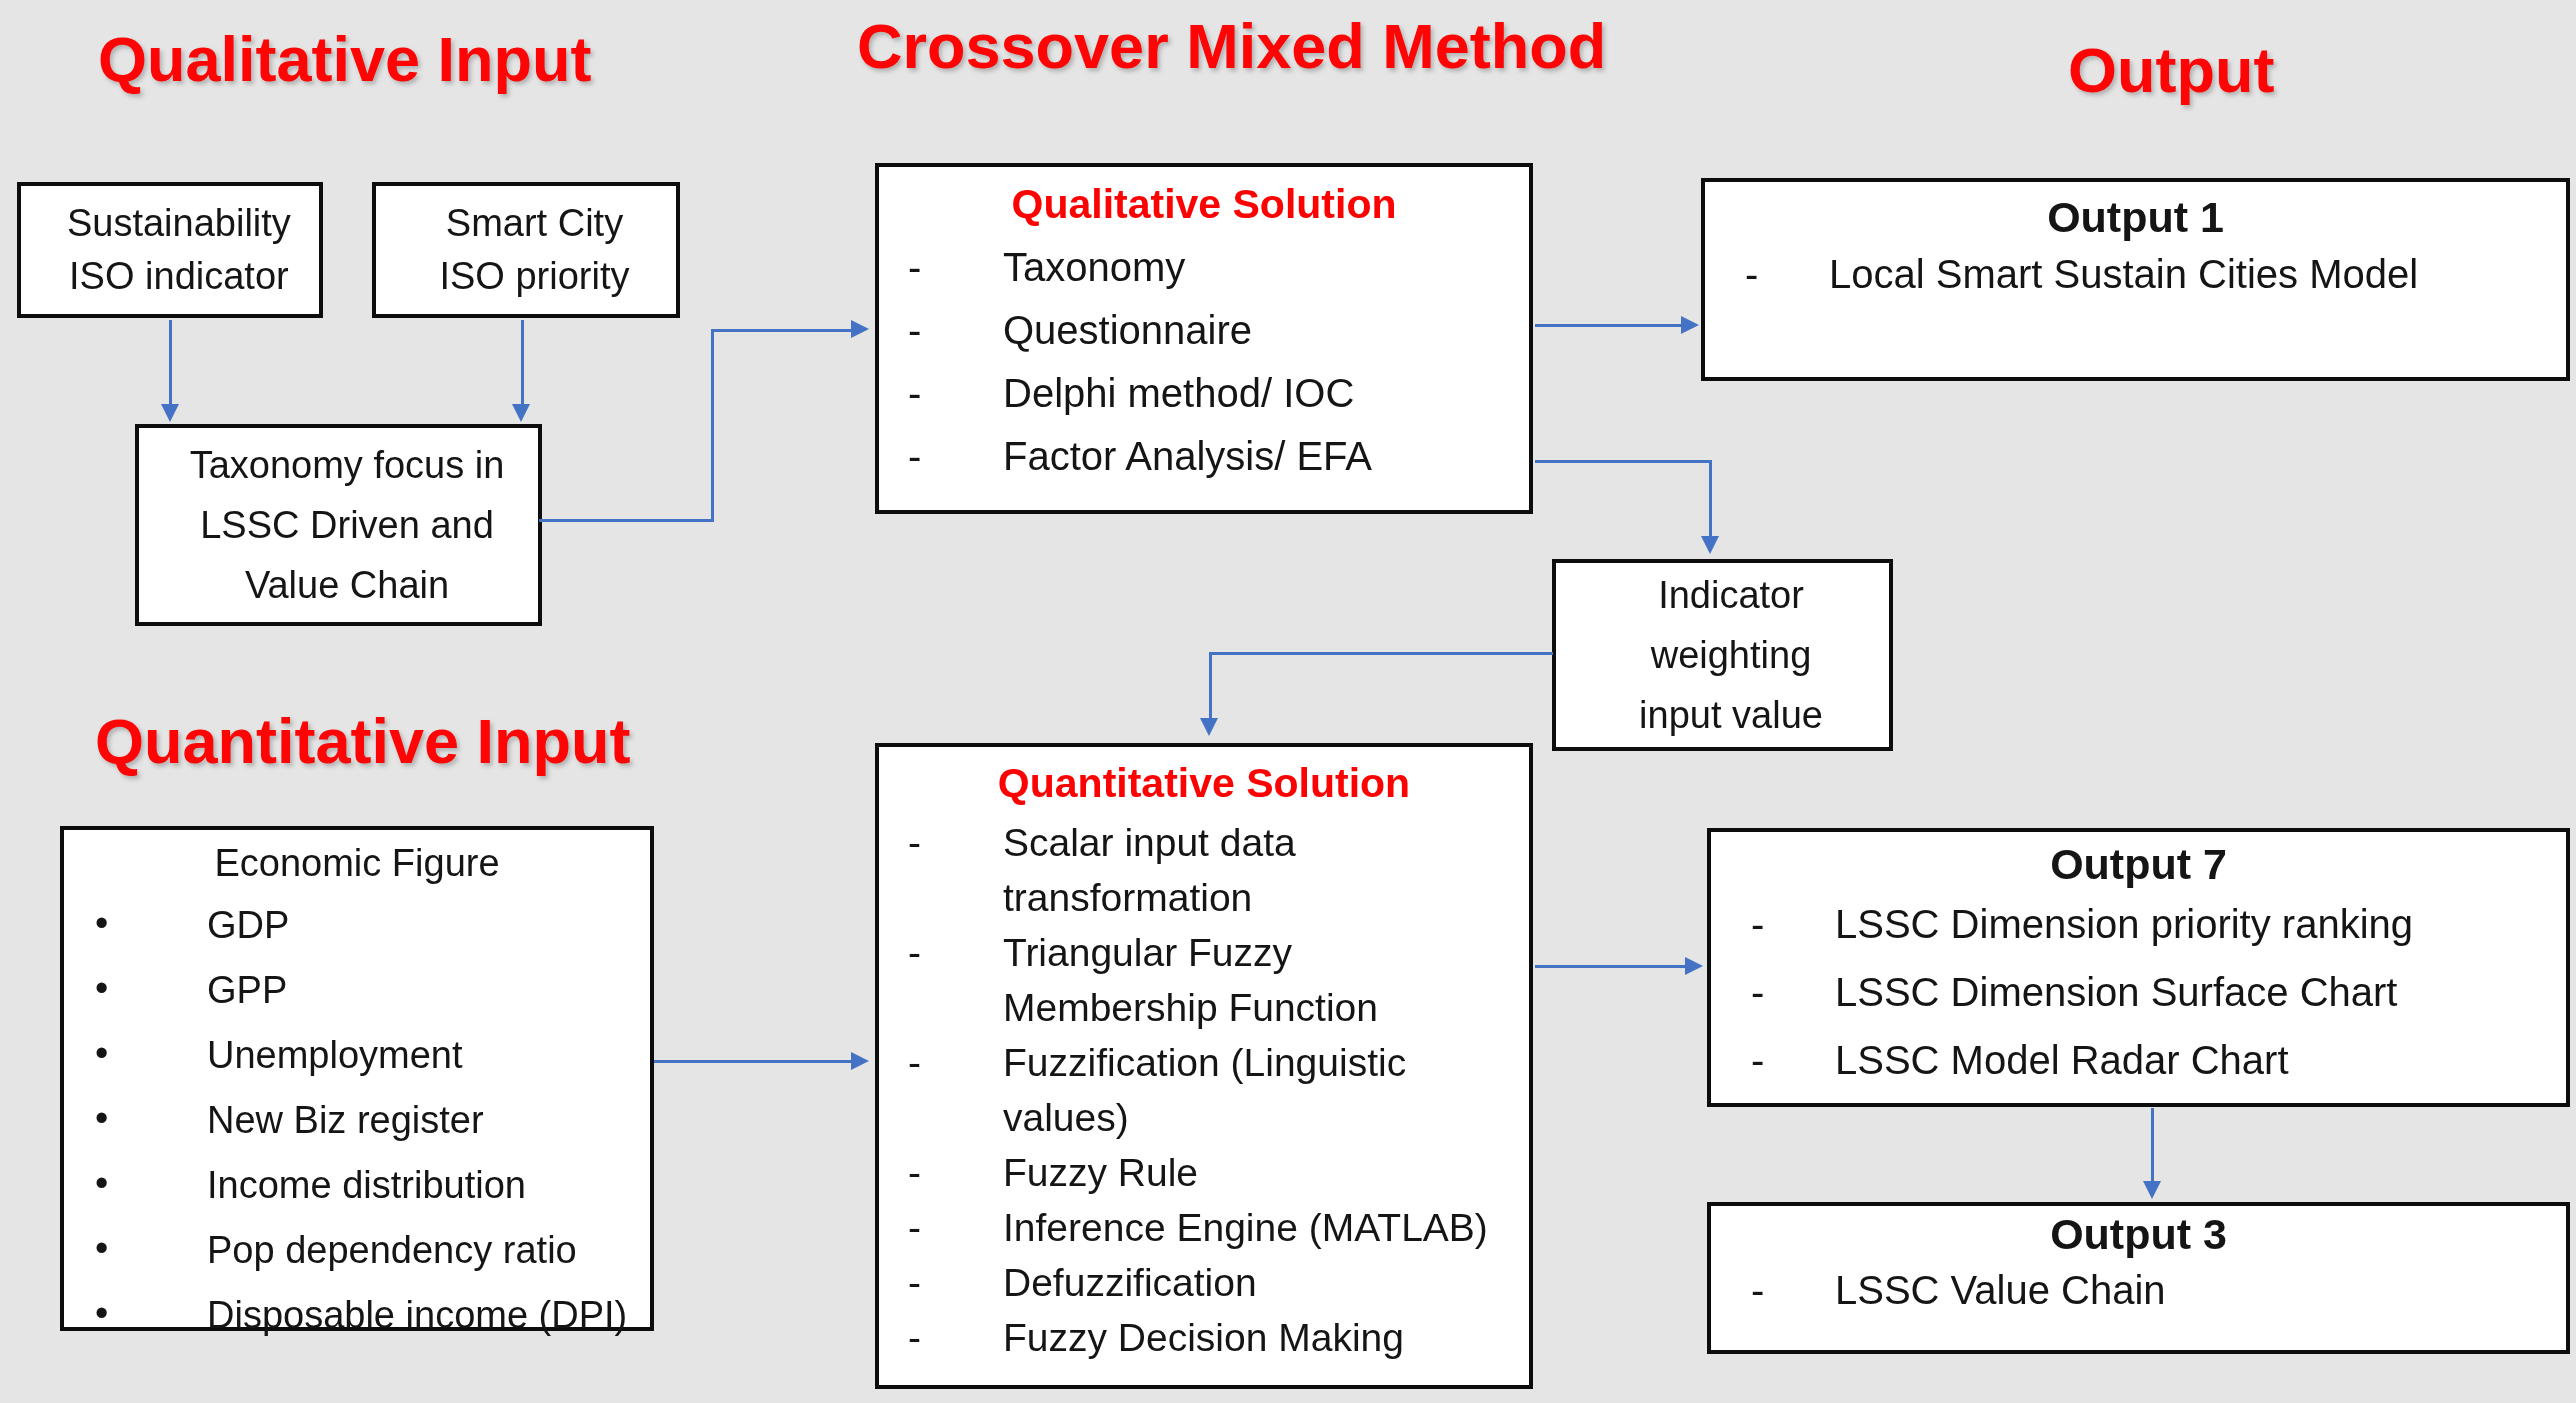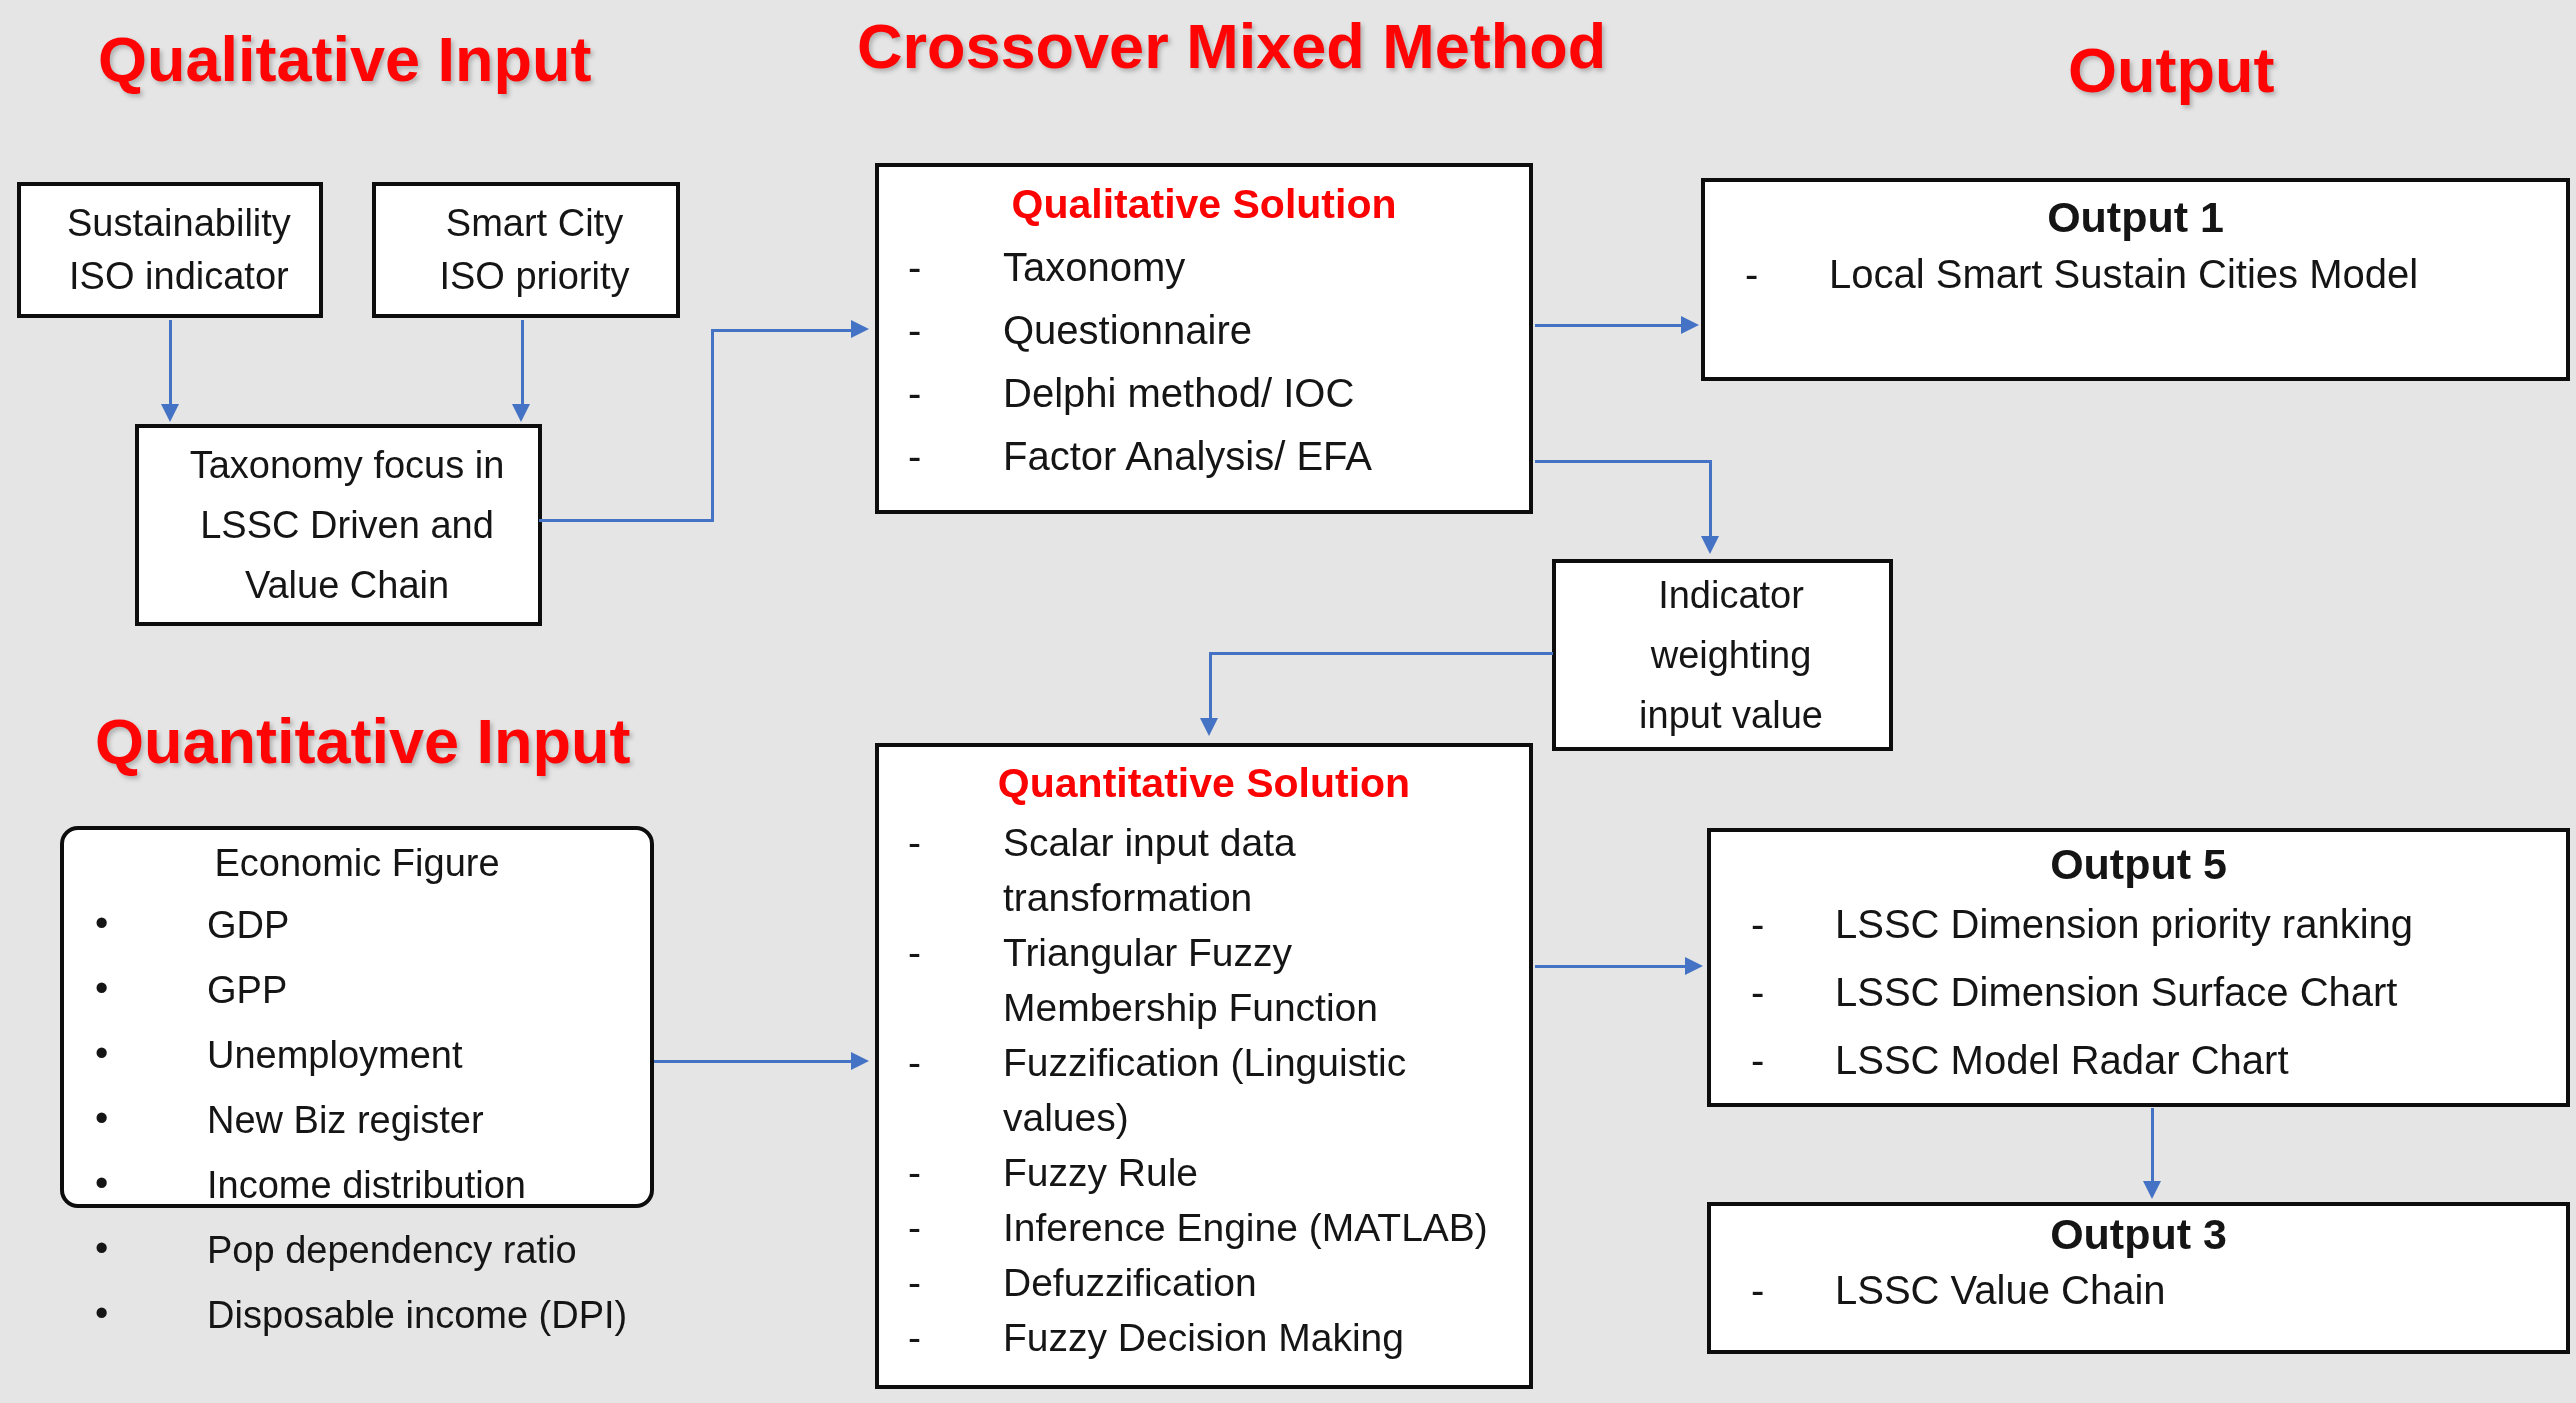--- a/index.html
+++ b/index.html
@@ -92,21 +92,21 @@
       <div class="li"><span class="dash">-</span><span>Local Smart Sustain Cities Model</span></div>
     </div>
   </div>
 
   <div class="box box-center lh72" style="left:1552px;top:559px;width:341px;height:192px;">
     <span>Indicator
 weighting
 input value</span>
   </div>
 
-  <div class="box" style="left:60px;top:826px;width:594px;height:382px;border-radius:18px;">
+  <div class="box" style="left:60px;top:826px;width:594px;height:505px;">
     <div class="econ-title">Economic Figure</div>
     <div class="dot-list">
       <div class="li"><span class="dot">•</span><span>GDP</span></div>
       <div class="li"><span class="dot">•</span><span>GPP</span></div>
       <div class="li"><span class="dot">•</span><span>Unemployment</span></div>
       <div class="li"><span class="dot">•</span><span>New Biz register</span></div>
       <div class="li"><span class="dot">•</span><span>Income distribution</span></div>
       <div class="li"><span class="dot">•</span><span>Pop dependency ratio</span></div>
       <div class="li"><span class="dot">•</span><span>Disposable income (DPI)</span></div>
     </div>
@@ -122,21 +122,21 @@
       <div class="li"><span class="dash">-</span><span>Fuzzification (Linguistic
 values)</span></div>
       <div class="li"><span class="dash">-</span><span>Fuzzy Rule</span></div>
       <div class="li"><span class="dash">-</span><span>Inference Engine (MATLAB)</span></div>
       <div class="li"><span class="dash">-</span><span>Defuzzification</span></div>
       <div class="li"><span class="dash">-</span><span>Fuzzy Decision Making</span></div>
     </div>
   </div>
 
   <div class="box" style="left:1707px;top:828px;width:863px;height:279px;">
-    <div class="out-title" style="margin-top:6.6px;">Output 5</div>
+    <div class="out-title" style="margin-top:6.6px;">Output 7</div>
     <div class="out-list">
       <div class="li"><span class="dash">-</span><span>LSSC Dimension priority ranking</span></div>
       <div class="li"><span class="dash">-</span><span>LSSC Dimension Surface Chart</span></div>
       <div class="li"><span class="dash">-</span><span>LSSC Model Radar Chart</span></div>
     </div>
   </div>
 
   <div class="box" style="left:1707px;top:1202px;width:863px;height:152px;">
     <div class="out-title" style="margin-top:3.3px;">Output 3</div>
     <div class="out-list out3-list">

